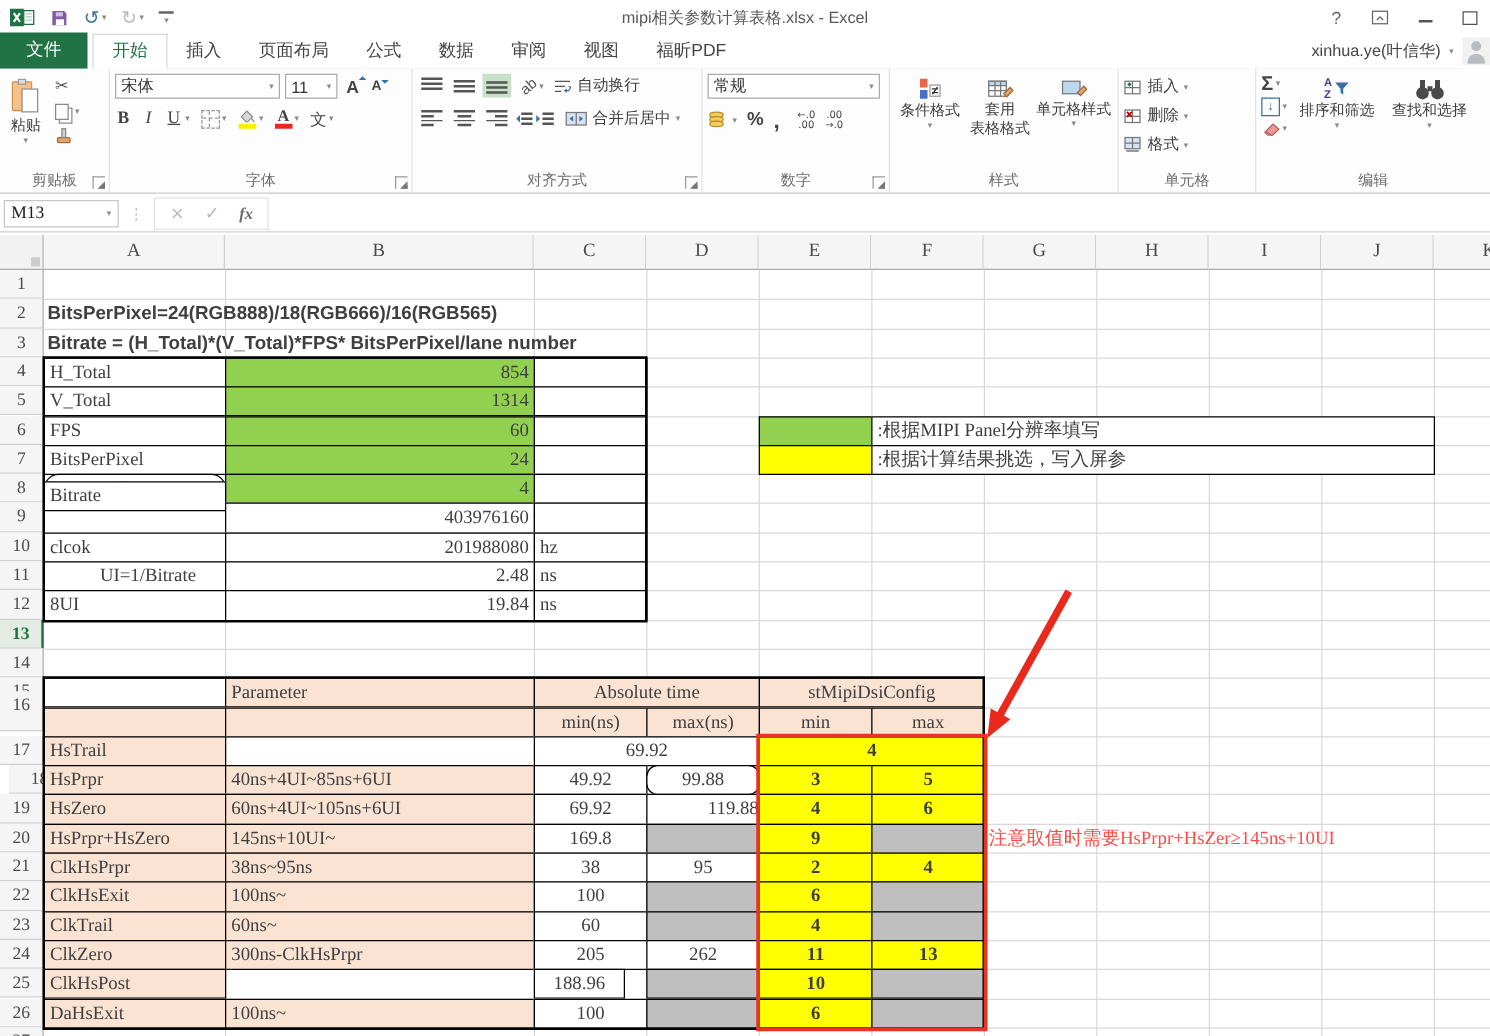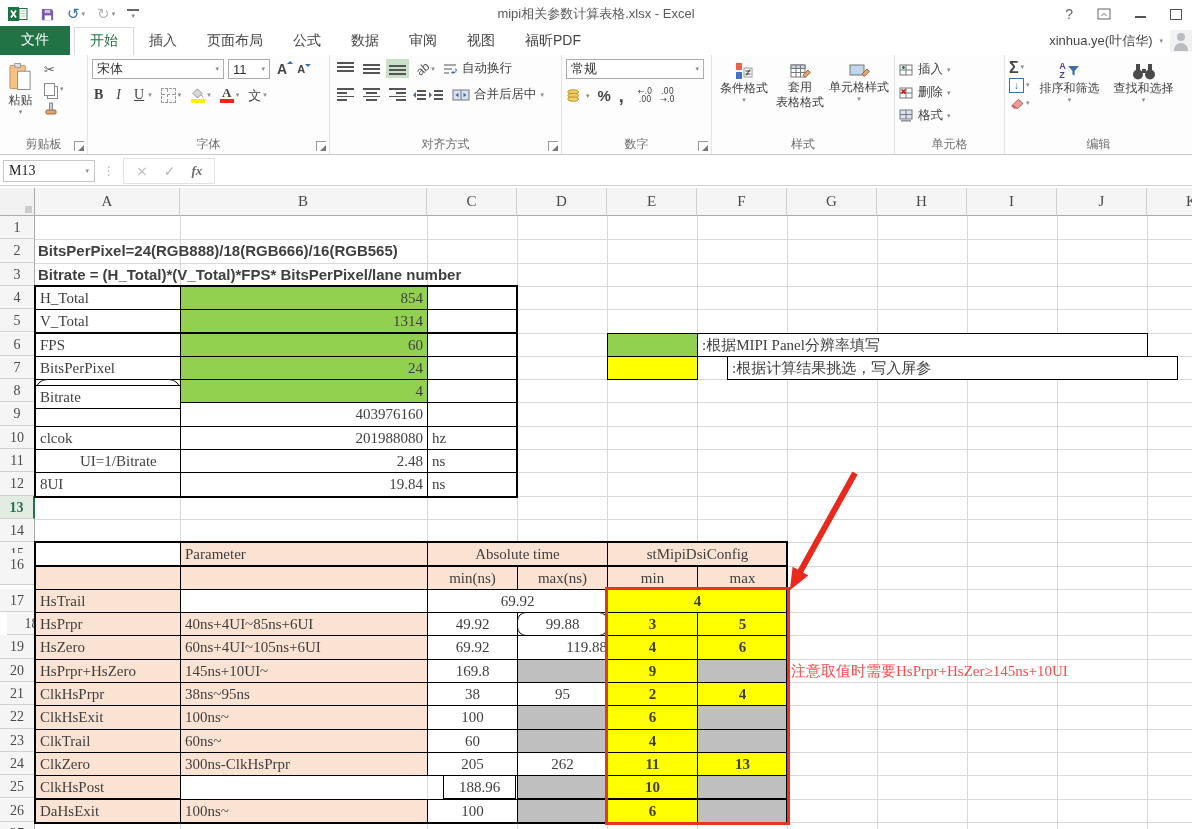--- a/index.html
+++ b/index.html
@@ -607,21 +607,21 @@
     <div class="tcell lft" style="left: 35px; top: 261px; width: 168px; height: 24.3px; padding-left: 44px;">UI=1/Bitrate</div>
     <div class="tcell rgt" style="left: 180px; top: 261px; width: 248px; height: 24.3px;">2.48</div>
     <div class="tcell lft" style="left: 427px; top: 261px; width: 91px; height: 24.3px;">ns</div>
     <div class="tcell lft" style="left: 35px; top: 284.3px; width: 146px; height: 24.3px;">8UI</div>
     <div class="tcell rgt" style="left: 180px; top: 284.3px; width: 248px; height: 24.3px;">19.84</div>
     <div class="tcell lft" style="left: 427px; top: 284.3px; width: 91px; height: 24.3px;">ns</div>
     <div class="thickbox" style="left: 34px; top: 96.9px; width: 484px; height: 212.7px;"></div>
     <div class="tcell " style="left: 607px; top: 144.5px; width: 91px; height: 24.3px; background: rgb(146, 208, 80);"></div>
     <div class="tcell lft" style="left: 697px; top: 144.5px; width: 451px; height: 24.3px;">:根据MIPI Panel分辨率填写</div>
     <div class="tcell " style="left: 607px; top: 167.8px; width: 91px; height: 24.3px; background: rgb(255, 255, 0);"></div>
-    <div class="tcell lft" style="left: 727px; top: 167.8px; width: 451px; height: 24.3px;">:根据计算结果挑选，写入屏参</div>
+    <div class="tcell lft" style="left: 697px; top: 167.8px; width: 451px; height: 24.3px;">:根据计算结果挑选，写入屏参</div>
     <div class="tcell " style="left: 35px; top: 354.2px; width: 146px; height: 24.3px;"></div>
     <div class="tcell peach lft" style="left: 180px; top: 354.2px; width: 248px; height: 24.3px;">Parameter</div>
     <div class="tcell peach ctr" style="left: 427px; top: 354.2px; width: 181px; height: 24.3px;">Absolute time</div>
     <div class="tcell peach ctr" style="left: 607px; top: 354.2px; width: 181px; height: 24.3px;">stMipiDsiConfig</div>
     <div class="tcell peach" style="left: 35px; top: 377.5px; width: 146px; height: 24.3px;"></div>
     <div class="tcell peach" style="left: 180px; top: 377.5px; width: 248px; height: 24.3px;"></div>
     <div class="tcell peach ctr" style="left: 427px; top: 377.5px; width: 91px; height: 24.3px;">min(ns)</div>
     <div class="tcell peach ctr" style="left: 517px; top: 377.5px; width: 91px; height: 24.3px;">max(ns)</div>
     <div class="tcell peach ctr" style="left: 607px; top: 377.5px; width: 91px; height: 24.3px;">min</div>
     <div class="tcell peach ctr" style="left: 697px; top: 377.5px; width: 91px; height: 24.3px;">max</div>
@@ -664,21 +664,21 @@
     <div class="tcell ctr graybg" style="left: 517px; top: 540.6px; width: 91px; height: 24.3px;"></div>
     <div class="tcell yellowbg" style="left: 607px; top: 540.6px; width: 91px; height: 24.3px;">4</div>
     <div class="tcell graybg" style="left: 697px; top: 540.6px; width: 91px; height: 24.3px;"></div>
     <div class="tcell peach lft" style="left: 35px; top: 563.9px; width: 146px; height: 24.3px;">ClkZero</div>
     <div class="tcell peach lft" style="left: 180px; top: 563.9px; width: 248px; height: 24.3px;">300ns-ClkHsPrpr</div>
     <div class="tcell ctr" style="left: 427px; top: 563.9px; width: 91px; height: 24.3px;">205</div>
     <div class="tcell ctr" style="left: 517px; top: 563.9px; width: 91px; height: 24.3px;">262</div>
     <div class="tcell yellowbg" style="left: 607px; top: 563.9px; width: 91px; height: 24.3px;">11</div>
     <div class="tcell yellowbg" style="left: 697px; top: 563.9px; width: 91px; height: 24.3px;">13</div>
     <div class="tcell peach lft" style="left: 35px; top: 587.2px; width: 146px; height: 24.3px;">ClkHsPost</div>
-    <div class="tcell ctr" style="left: 427px; top: 587.2px; width: 73px; height: 24.3px; margin-left: 16px;">188.96</div>
+    <div class="tcell ctr" style="left: 427px; top: 587.2px; width: 73px; height: 24.3px;">188.96</div>
     <div class="tcell ctr graybg" style="left: 517px; top: 587.2px; width: 91px; height: 24.3px;"></div>
     <div class="tcell yellowbg" style="left: 607px; top: 587.2px; width: 91px; height: 24.3px;">10</div>
     <div class="tcell graybg" style="left: 697px; top: 587.2px; width: 91px; height: 24.3px;"></div>
     <div class="tcell peach lft" style="left: 35px; top: 610.5px; width: 146px; height: 24.3px;">DaHsExit</div>
     <div class="tcell peach lft" style="left: 180px; top: 610.5px; width: 248px; height: 24.3px;">100ns~</div>
     <div class="tcell ctr" style="left: 427px; top: 610.5px; width: 91px; height: 24.3px;">100</div>
     <div class="tcell ctr graybg" style="left: 517px; top: 610.5px; width: 91px; height: 24.3px;"></div>
     <div class="tcell yellowbg" style="left: 607px; top: 610.5px; width: 91px; height: 24.3px;">6</div>
     <div class="tcell graybg" style="left: 697px; top: 610.5px; width: 91px; height: 24.3px;"></div>
     <div class="thickbox" style="left: 34px; top: 353.2px; width: 754px; height: 282.6px;"></div>

